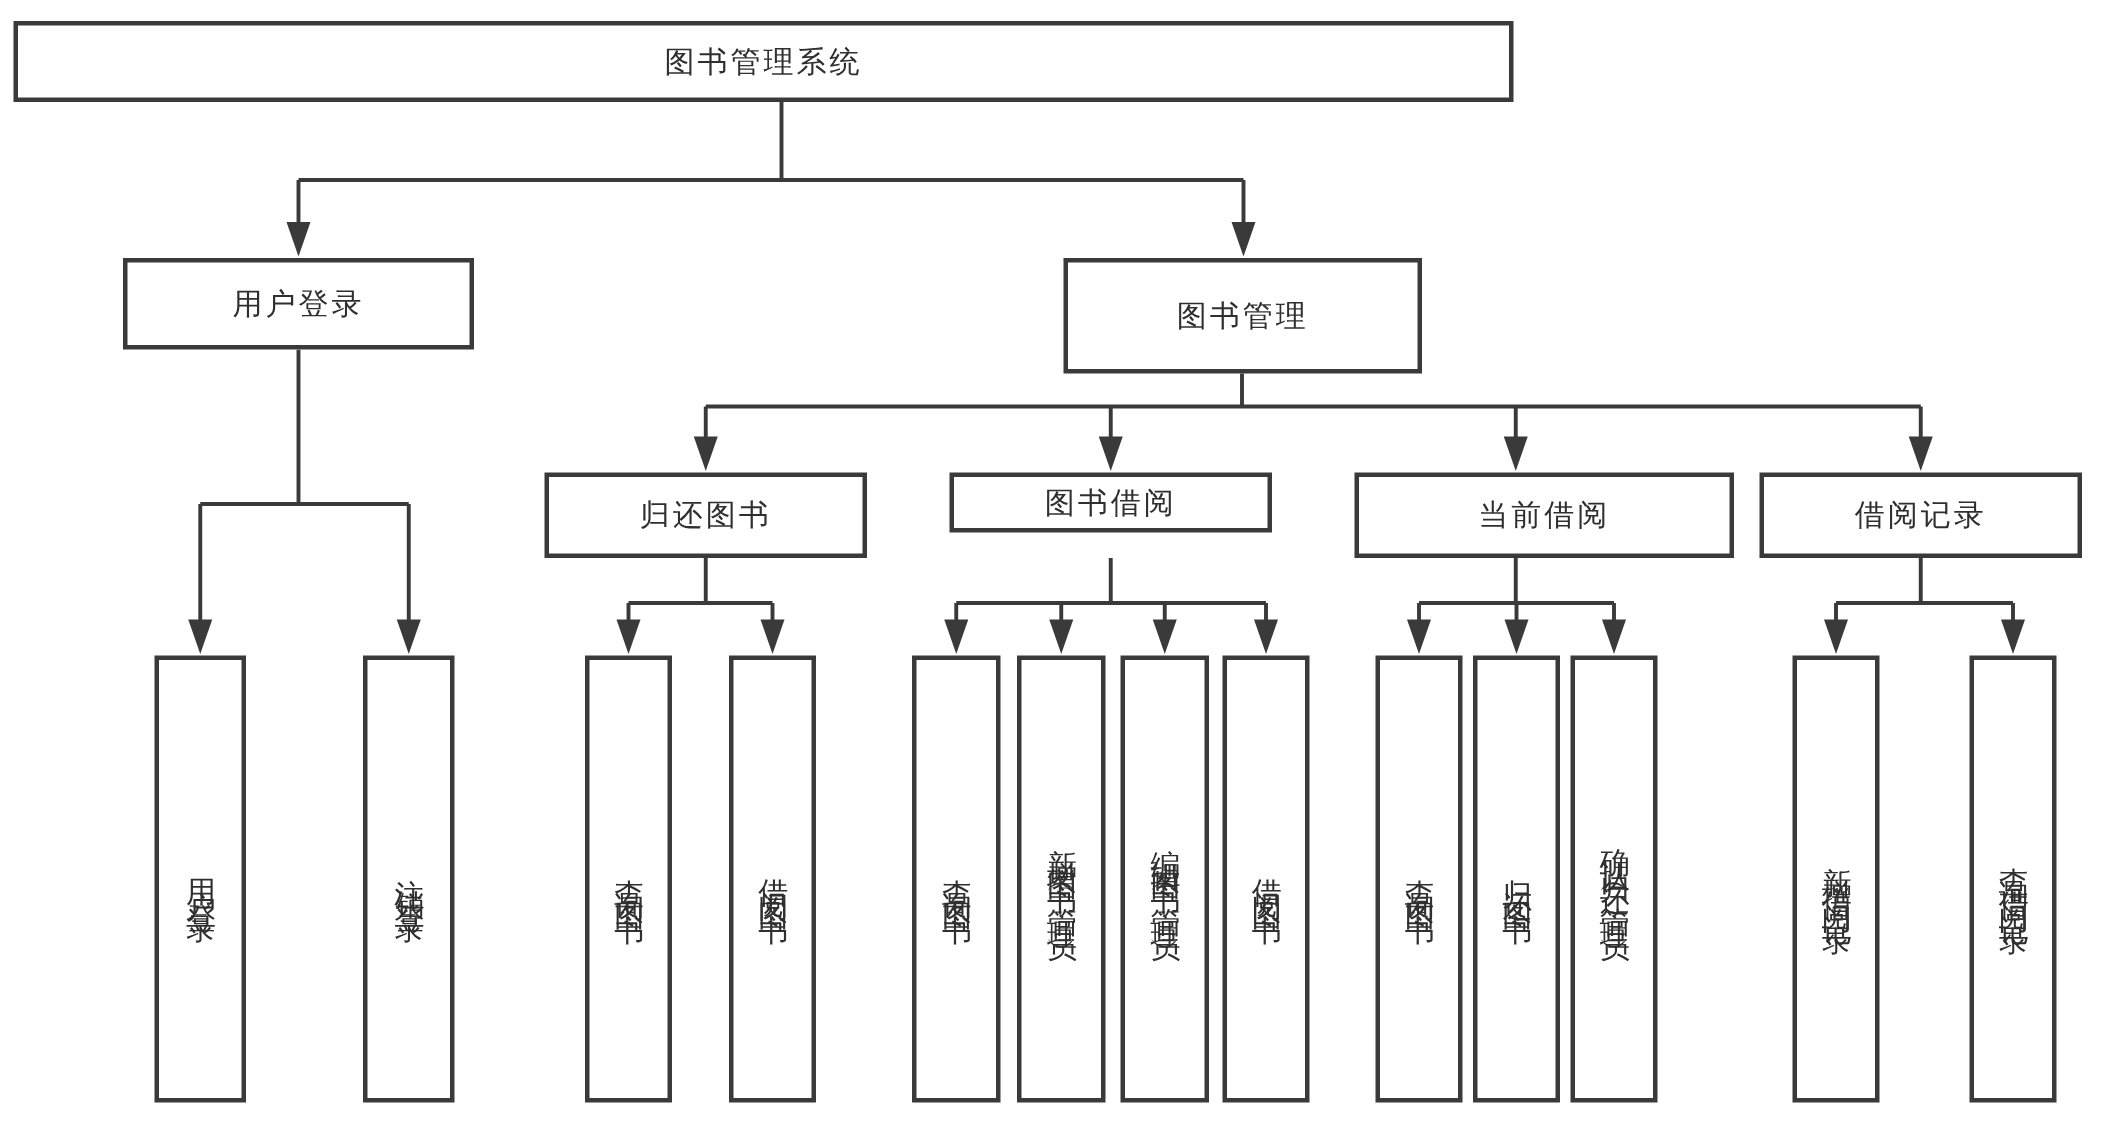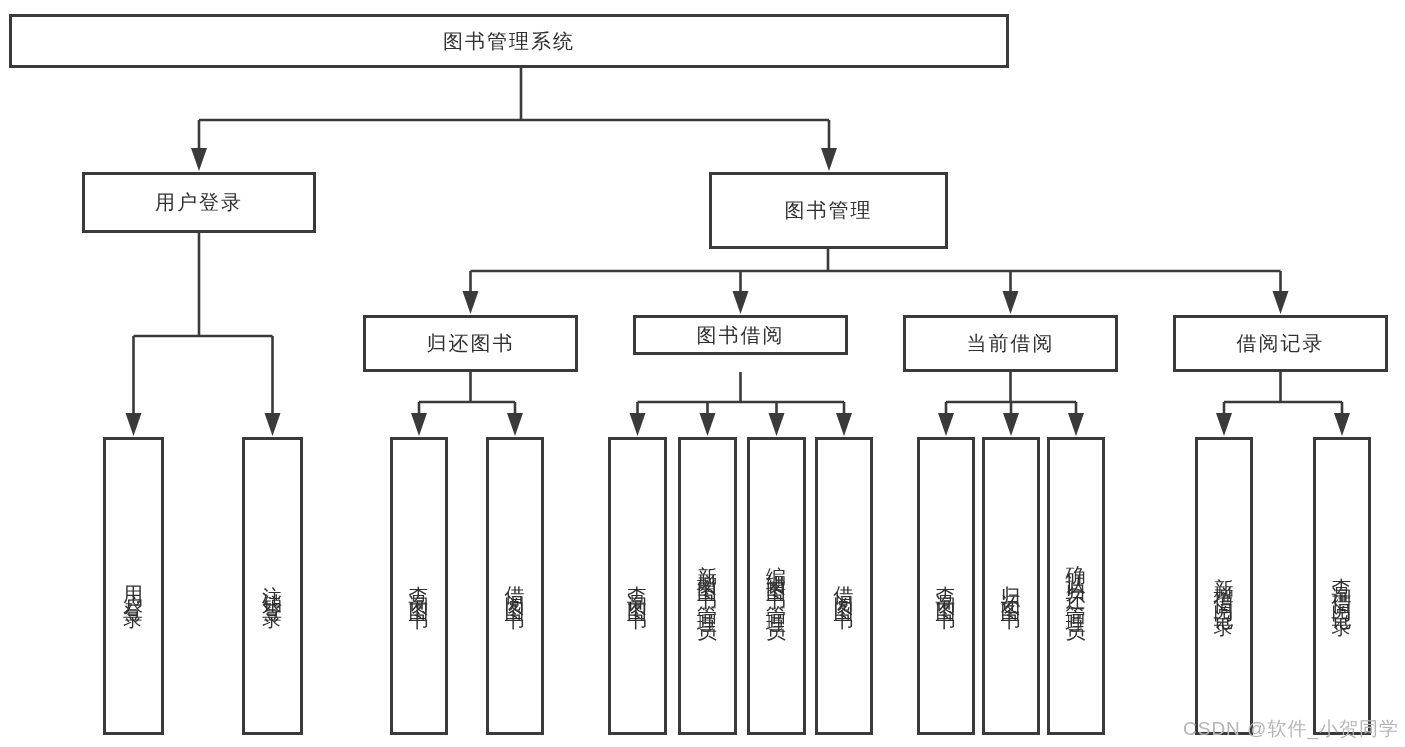--- a/index.html
+++ b/index.html
@@ -111,21 +111,21 @@
   <div class="box h" style="left:709px; top:172px; width:239px; height:77px;">
     <span>图书管理</span>
   </div>
 
   <div class="box h" style="left:363px; top:315px; width:215px; height:57px;">
     <span>归还图书</span>
   </div>
   <div class="box h" style="left:633px; top:315px; width:215px; height:40px;">
     <span>图书借阅</span>
   </div>
-  <div class="box h" style="left:903px; top:315px; width:215px; height:57px;justify-content:center;">
+  <div class="box h" style="left:903px; top:315px; width:253px; height:57px;justify-content:center;">
     <span>当前借阅</span>
   </div>
   <div class="box h" style="left:1173px; top:315px; width:215px; height:57px;">
     <span>借阅记录</span>
   </div>
 
   <div class="box v" style="left:103px; top:437px; width:61px; height:298px;">
     <span>用户登录</span>
   </div>
   <div class="box v" style="left:242px; top:437px; width:61px; height:298px;">
@@ -162,15 +162,14 @@
     <span>确认归还（管理员）</span>
   </div>
 
   <div class="box v" style="left:1195px; top:437px; width:58px; height:298px;">
     <span>新增借阅记录</span>
   </div>
   <div class="box v" style="left:1313px; top:437px; width:58px; height:298px;">
     <span>查询借阅记录</span>
   </div>
 
-  <div id="watermark">CSDN @软件_小贺同学</div>
 
 </div>
 
 </body></html>

